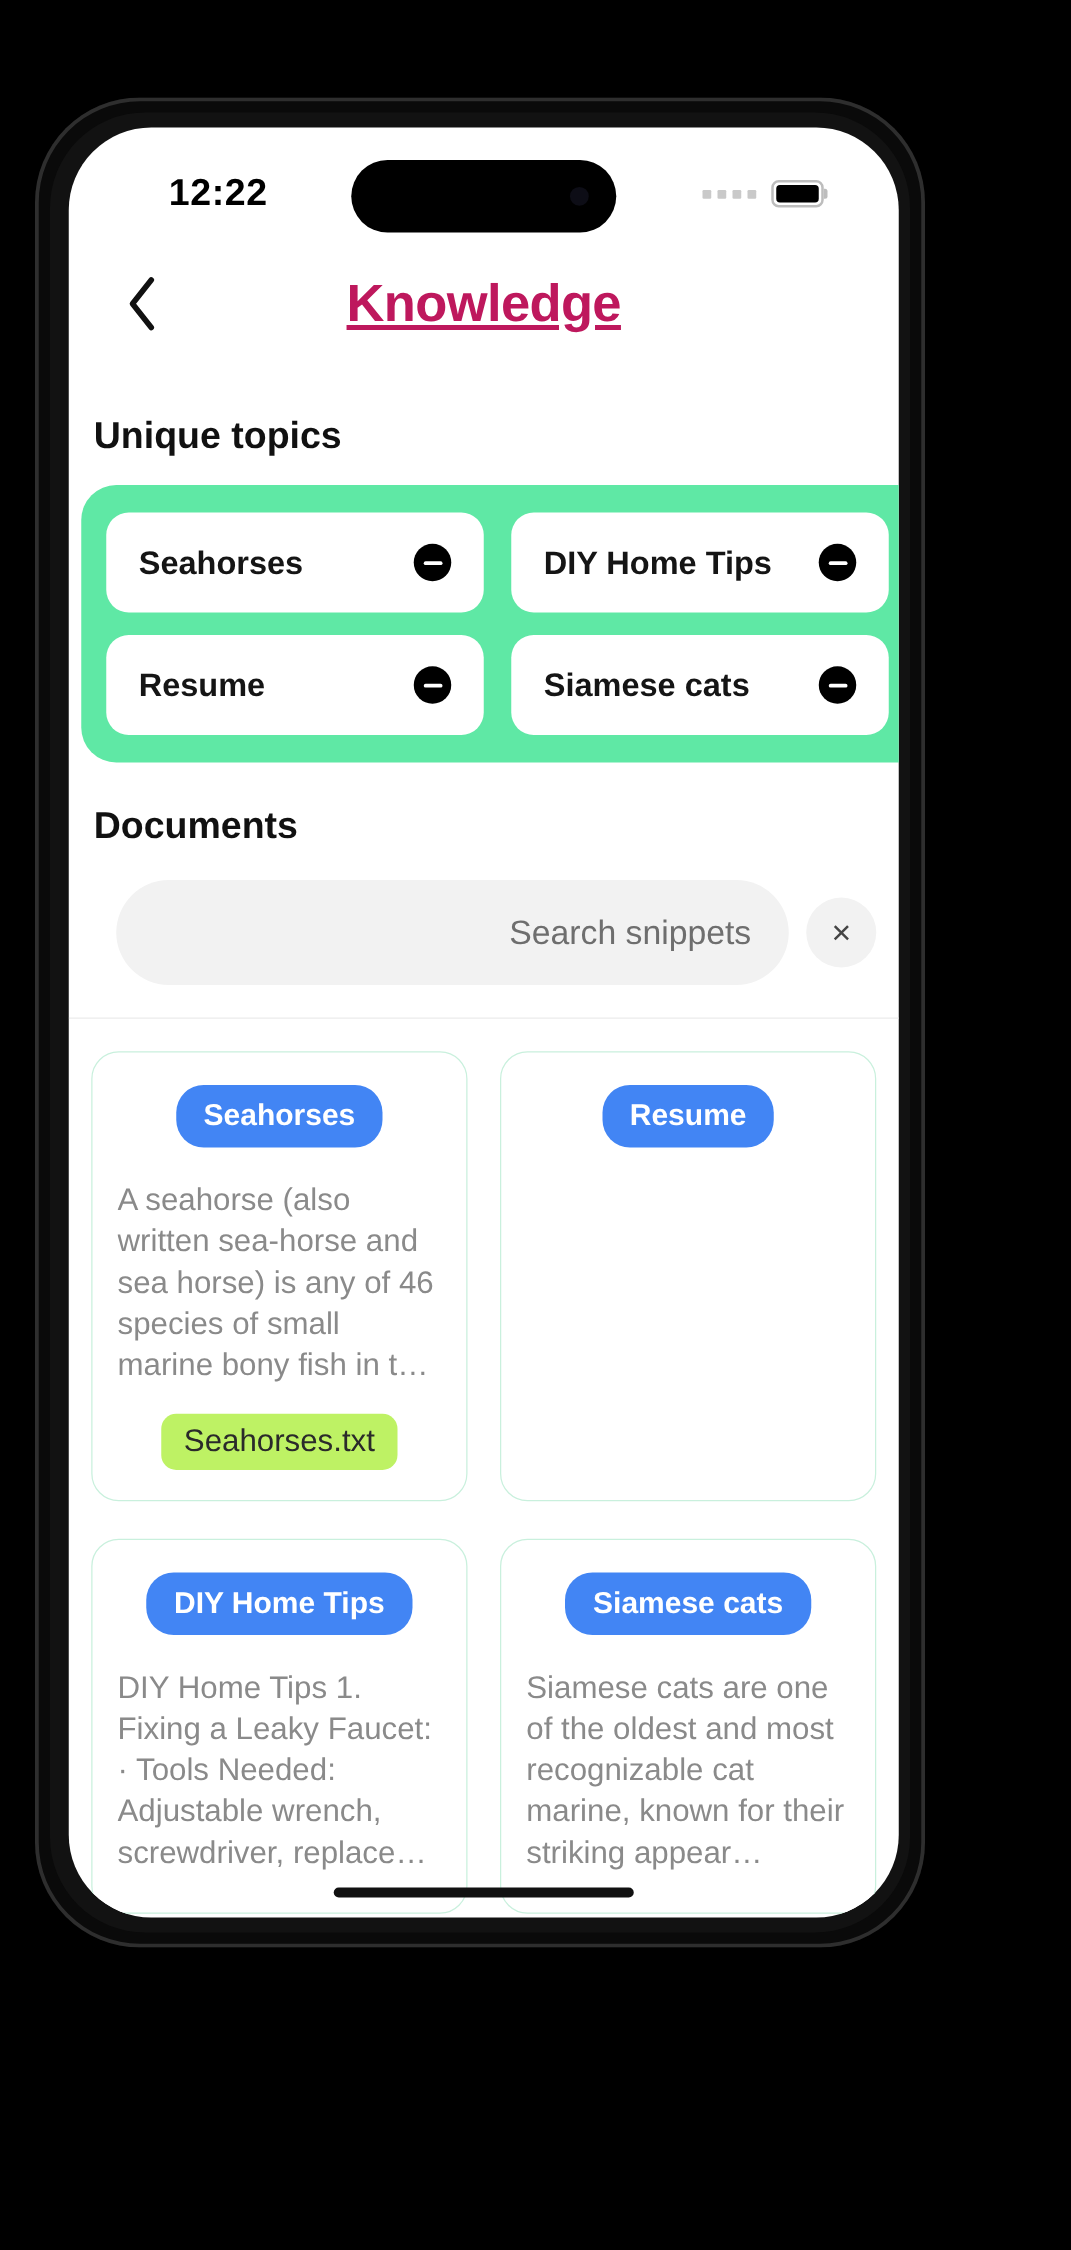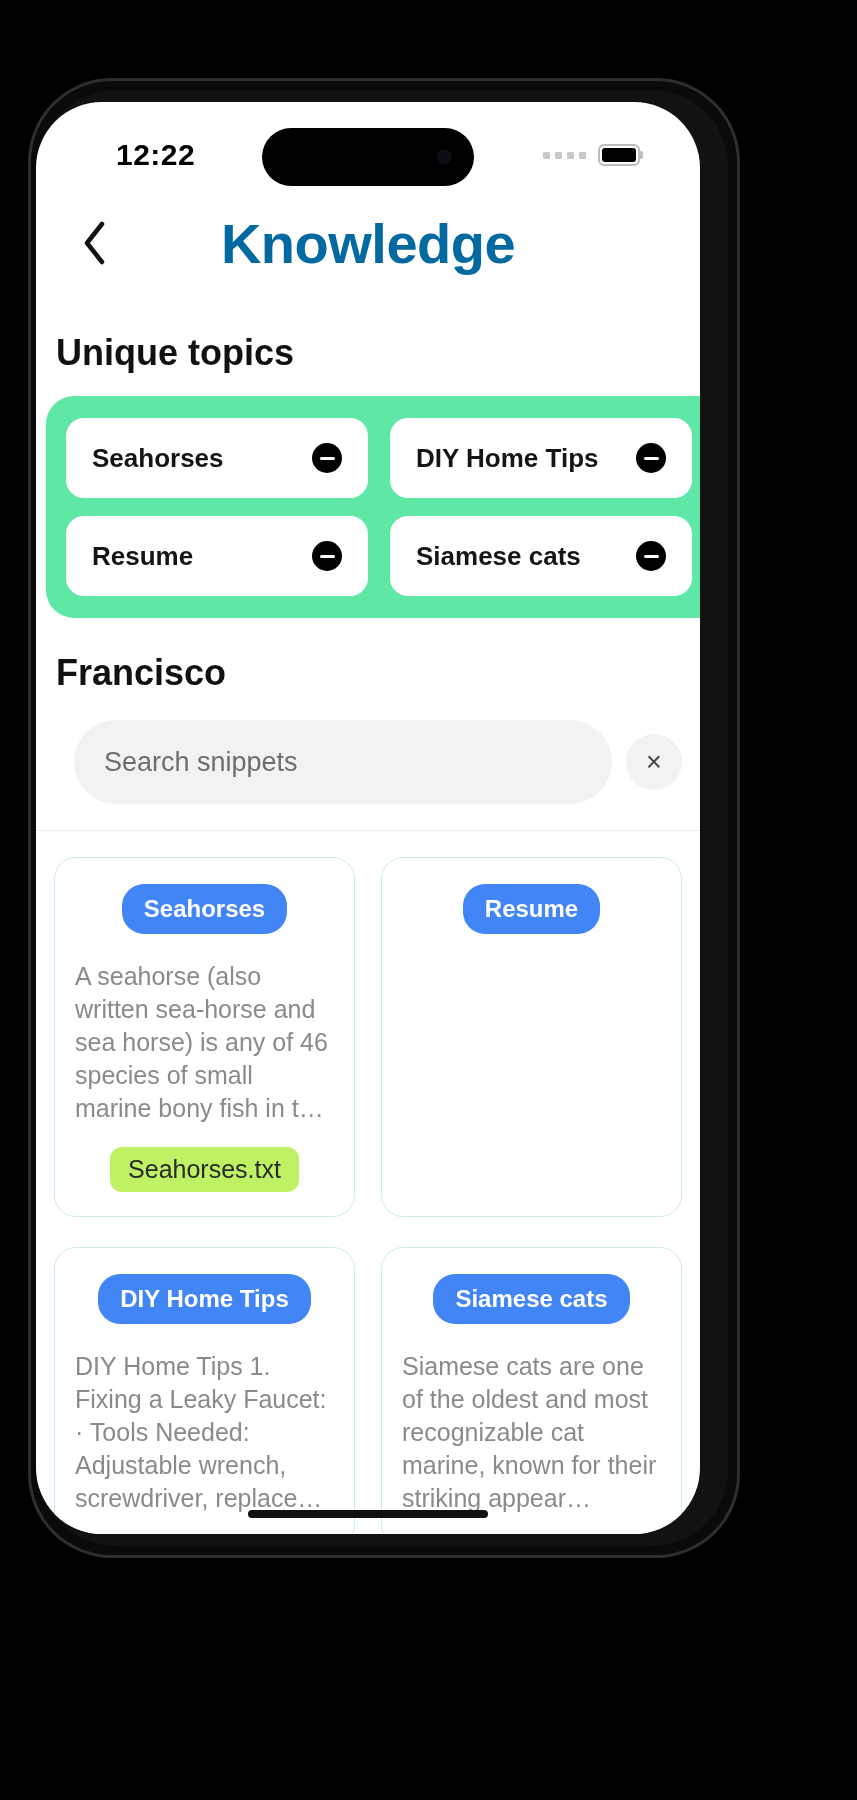--- a/index.html
+++ b/index.html
@@ -25,21 +25,21 @@
   }
   .phone-bezel {
     position: absolute;
     left: 40px; top: 90px;
     width: 688px; height: 1456px;
     background: #121212;
     border-radius: 76px;
   }
   .screen {
     position: absolute;
-    left: 36px; top: 102px;
+    left: 55px; top: 102px;
     width: 664px; height: 1432px;
     background: #ffffff;
     border-radius: 66px;
     overflow: hidden;
   }
   
   .btn-side {
     position: absolute;
     background: #1c1c1c;
     border-radius: 3px;
@@ -127,29 +127,30 @@
     position: absolute;
     left: 30px; top: 50%;
     transform: translateY(-50%);
     width: 56px; height: 56px;
     display: flex; align-items: center; justify-content: center;
     cursor: pointer;
     background: none; border: none;
   }
   .back-btn svg { display: block; }
   .page-title {
-    font-size: 56px;
+    font-size: 42px;
     font-weight: 700;
-    color: #0369a1;
+    color: #be185d;
     letter-spacing: -0.5px;
+    text-decoration: underline;
   }
 
   
   .section-head {
-    font-size: 36px;
+    font-size: 30px;
     font-weight: 700;
     color: #111;
     padding: 0 0 0 20px;
     margin-top: 34px;
   }
 
   
   .topics-panel {
     margin: 22px 0 0 10px;
     background: #5FE8A5;
@@ -206,20 +207,21 @@
     flex: 1 1 auto;
     height: 84px;
     background: #f2f2f2;
     border: none;
     border-radius: 42px;
     padding: 0 30px;
     font-size: 27px;
     color: #3d3d3d;
     font-family: "Liberation Sans", sans-serif;
     outline: none;
+    text-align: right;
   }
   .search-input::placeholder { color: #6e6e6e; }
   .clear-btn {
     flex: 0 0 auto;
     width: 56px; height: 56px;
     border-radius: 50%;
     background: #f2f2f2;
     border: none;
     display: flex; align-items: center; justify-content: center;
     font-size: 27px;
@@ -365,21 +367,21 @@
           </span>
       </div>
       <div class="topic-chip">
         <span class="topic-label">Siamese cats</span>
         <span class="remove-icon">
             <span></span>
           </span>
       </div>
     </div>
 
-    <div class="section-head">Francisco</div>
+    <div class="section-head">Documents</div>
 
     <div class="search-row">
       <input class="search-input" type="text" placeholder="Search snippets" style="">
       <button class="clear-btn">×</button>
     </div>
     <div class="search-divider"></div>
 
     <div class="cards-grid">
       <div class="doc-card">
         <div class="doc-badge">Seahorses</div>

